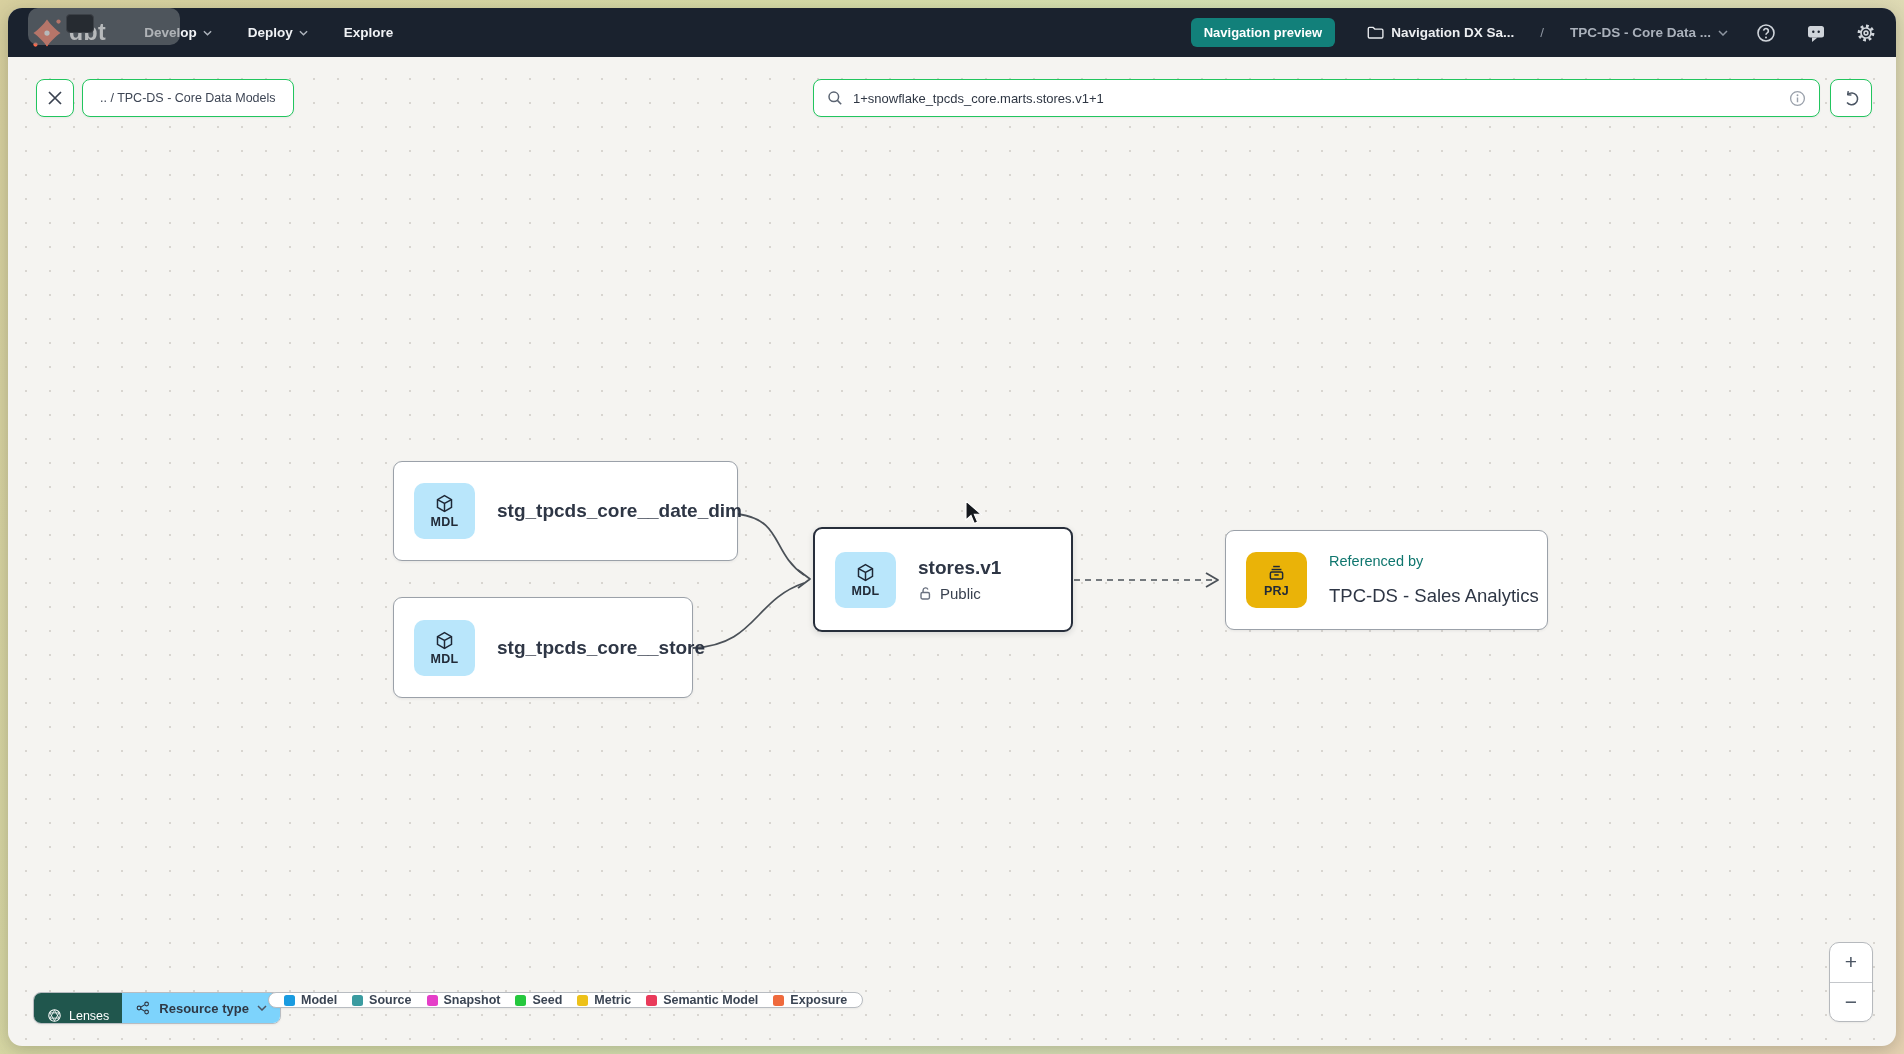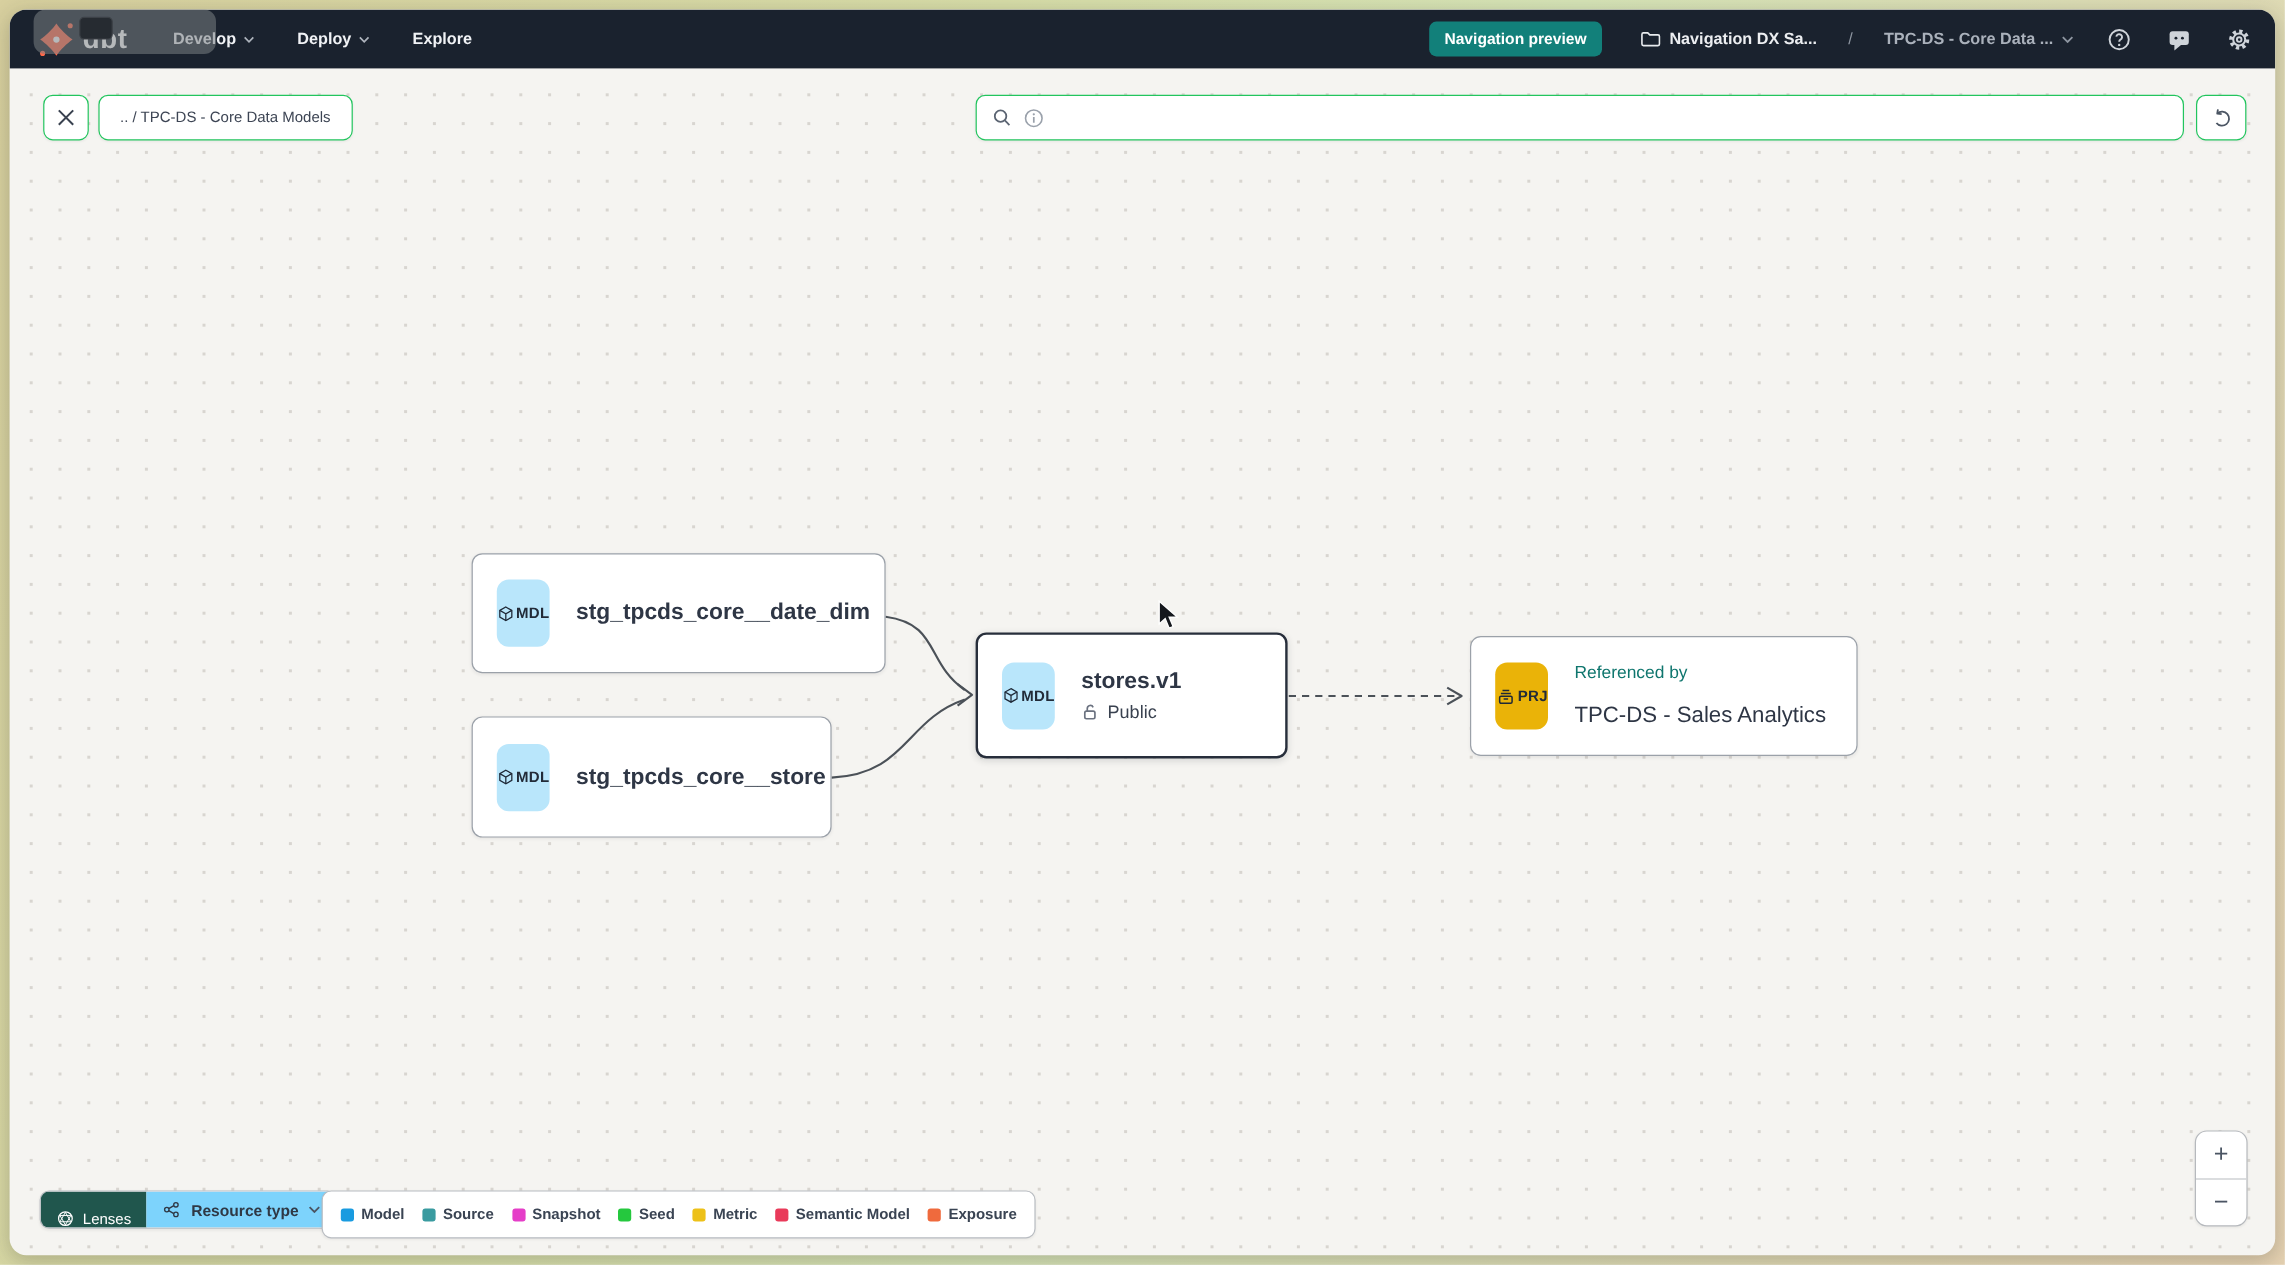--- a/index.html
+++ b/index.html
@@ -53,41 +53,41 @@
   .searchbar .query { font-size:13px; color:#2f3744; flex:1; }
   .refresh-btn { left:1822px; top:71px; width:42px; height:38px; display:flex; align-items:center; justify-content:center; cursor:pointer; }
   
   .node {
     position:absolute; background:#fff; border:1.3px solid #9ba1a9; border-radius:9px;
     display:flex; align-items:center; gap:22px; padding:0 20px;
     box-shadow:0 1px 3px rgba(30,35,45,.07); cursor:pointer;
   }
   .node.selected { border:2.5px solid #272e3b; box-shadow:0 2px 6px rgba(30,35,45,.14); }
   .tile {
-    width:44px; height:56px; border-radius:10px; flex:none;
-    display:flex; align-items:center; justify-content:center; gap:1px;
+    width:61px; height:56px; border-radius:10px; flex:none;
+    display:flex; flex-direction:column; align-items:center; justify-content:center; gap:1px;
   }
   .tile-mdl { background:#b9e6fb; }
   .tile-prj { background:#eab308; }
   .tile .tag { font-size:12.5px; font-weight:700; color:#222b38; letter-spacing:.3px; }
   .node-label { font-size:19px; font-weight:600; color:#2e3645; white-space:nowrap; }
   .node-sub { display:flex; align-items:center; gap:7px; margin-top:6px; font-size:15px; font-weight:500; color:#39414f; }
   .node-kicker { font-size:14.5px; font-weight:400; color:#0f766e; margin-bottom:16px; }
   .node-title2 { font-size:18.5px; font-weight:500; color:#2e3645; white-space:nowrap; }
   .edges { position:absolute; left:0; top:0; width:1888px; height:1038px; pointer-events:none; }
   
   .lens-group {
     position:absolute; left:25px; top:984px; height:32px; display:flex; align-items:stretch;
     border:1px solid #b8bcc1; border-radius:8px; overflow:hidden; background:#fff;
     box-shadow:0 1px 2px rgba(0,0,0,.05);
   }
   .lens-btn { background:#20564d; color:#fff; font-size:12.5px; font-weight:400; display:flex; align-items:flex-end; gap:7px; padding:0 13px; cursor:pointer; }
   .rtype-btn { display:flex; align-items:center; gap:8px; padding:0 13px; font-size:13px; font-weight:700; color:#2f3845; cursor:pointer; background:#7dd3fc; }
   .legend-box {
-    position:absolute; left:260px; top:984px; height:40px; display:flex; align-items:center; gap:15px;
+    position:absolute; left:260px; top:984px; height:16px; display:flex; align-items:center; gap:15px;
     background:#fff; border:1px solid #b8bcc1; border-radius:8px; padding:0 15px;
     box-shadow:0 1px 2px rgba(0,0,0,.05);
   }
   .legend-item { display:flex; align-items:center; gap:6px; font-size:12.5px; font-weight:600; color:#3a4453; white-space:nowrap; }
   .swatch { width:11px; height:11px; border-radius:2.5px; flex:none; }
   .zoom-ctl {
     position:absolute; left:1821px; top:934px; width:44px; height:80px;
     background:#fff; border:1px solid #b6b9bd; border-radius:10px; overflow:hidden;
     display:flex; flex-direction:column; box-shadow:0 1px 2px rgba(0,0,0,.05);
   }
@@ -187,20 +187,21 @@
     </svg>
   </div>
   <div class="tool crumb-chip">
     <span>.. / TPC-DS - Core Data Models</span>
   </div>
   <div class="tool searchbar">
     <svg width="16" height="16" viewBox="0 0 16 16">
       <circle cx="6.8" cy="6.8" r="4.8" fill="none" stroke="#5b6472" stroke-width="1.5"></circle>
       <path d="M10.4 10.4 L14.2 14.2" stroke="#5b6472" stroke-width="1.5"></path>
     </svg>
+    <span class="query">1+snowflake_tpcds_core.marts.stores.v1+1</span>
     <svg width="17" height="17" viewBox="0 0 18 18">
       <circle cx="9" cy="9" r="7.3" fill="none" stroke="#9aa1ab" stroke-width="1.4"></circle>
       <circle cx="9" cy="5.6" r="1" fill="#9aa1ab"></circle>
       <path d="M9 8 V13" stroke="#9aa1ab" stroke-width="1.5"></path>
     </svg>
   </div>
   <div class="tool refresh-btn">
     <svg width="19" height="19" viewBox="0 0 20 20">
       <path d="M5.3 14.2 A6.2 6.2 0 1 0 6.1 5.7" fill="none" stroke="#4b5563" stroke-width="1.6"></path>
       <path d="M6.6 2.2 L6.0 6.0 L9.9 6.4" fill="none" stroke="#4b5563" stroke-width="1.6" stroke-linejoin="round"></path>

